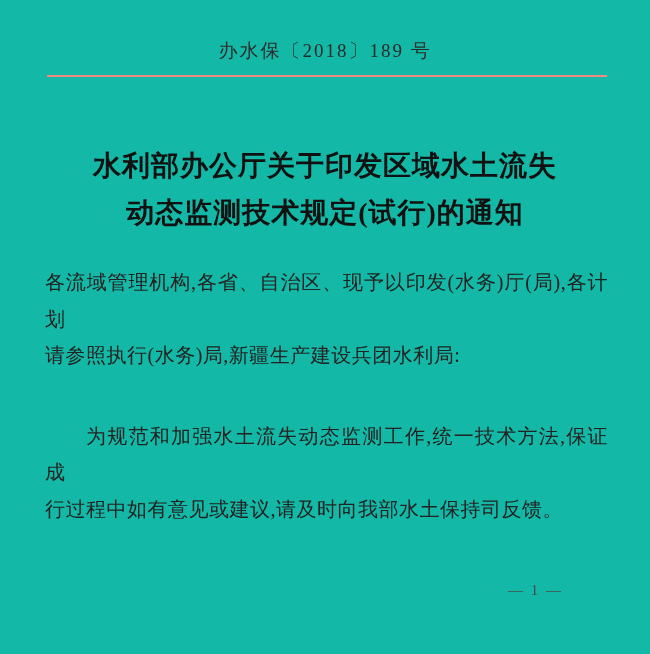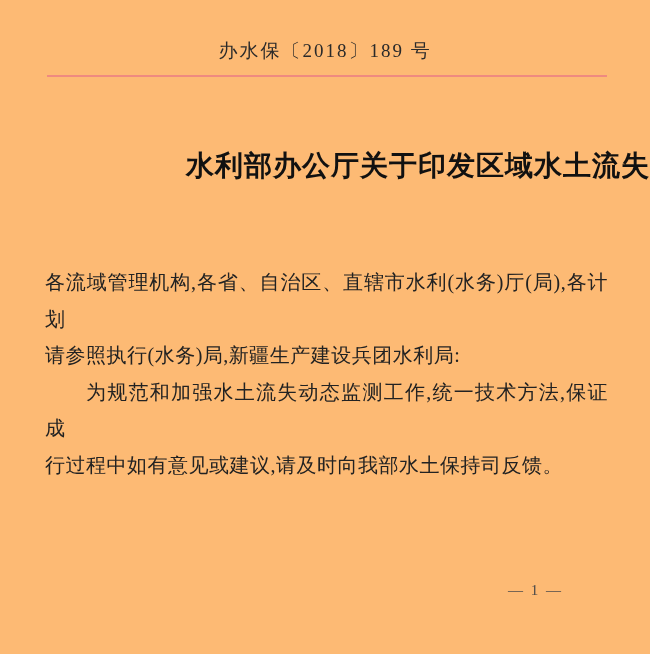--- a/index.html
+++ b/index.html
@@ -4,21 +4,21 @@
 <style>
   html, body {
     margin: 0;
     padding: 0;
     background: #ffffff;
   }
   .page {
     position: relative;
     width: 650px;
     height: 654px;
-    background: #fdba74;
+    background: #14b8a6;
     overflow: hidden;
     font-family: "Liberation Serif", "DejaVu Serif", serif;
     color: #1f1f1f;
   }
   .doc-number {
     position: absolute;
     top: 38px;
     left: 0;
     width: 100%;
     text-align: center;
@@ -34,21 +34,21 @@
     width: 560px;
     height: 2px;
     background: #ef8a80;
   }
   .title {
     position: absolute;
     top: 142px;
     left: 0;
     width: 100%;
     margin: 0;
-    text-align: right;
+    text-align: center;
     font-size: 28px;
     font-weight: bold;
     line-height: 47px;
     letter-spacing: 1px;
     color: #111;
   }
   .title .title-line {
     display: block;
   }
   .body-block {
@@ -64,20 +64,21 @@
     white-space: pre;
     letter-spacing: 0.5px;
   }
   .line.justify {
     white-space: normal;
     text-align: justify;
     text-align-last: justify;
   }
   .line.indent {
     text-indent: 41px;
+    margin-top: 44px;
   }
   .page-number {
     position: absolute;
     top: 582px;
     left: 508px;
     font-size: 15px;
     letter-spacing: 2px;
     white-space: pre;
     color: #4a4a4a;
   }
@@ -86,24 +87,25 @@
 <body>
 
 <div class="page" style="color: rgb(31, 31, 31);">
 
   <div class="doc-number">办水保〔2018〕189 号</div>
 
   <div class="red-rule" style="background: rgb(239, 138, 128);"></div>
 
   <h1 class="title">
     <span class="title-line">水利部办公厅关于印发区域水土流失</span>
+    <span class="title-line">动态监测技术规定(试行)的通知</span>
   </h1>
 
   <div class="body-block">
-    <div class="line justify">各流域管理机构,各省、自治区、直辖市水利(水务)厅(局),各计划</div>
+    <div class="line justify">各流域管理机构,各省、自治区、现予以印发(水务)厅(局),各计划</div>
     <div class="line">请参照执行(水务)局,新疆生产建设兵团水利局:</div>
 
     <div class="line indent justify">为规范和加强水土流失动态监测工作,统一技术方法,保证成</div>
     <div class="line">行过程中如有意见或建议,请及时向我部水土保持司反馈。</div>
 
   </div>
 
   <div class="page-number">— 1 —</div>
 
 </div>

